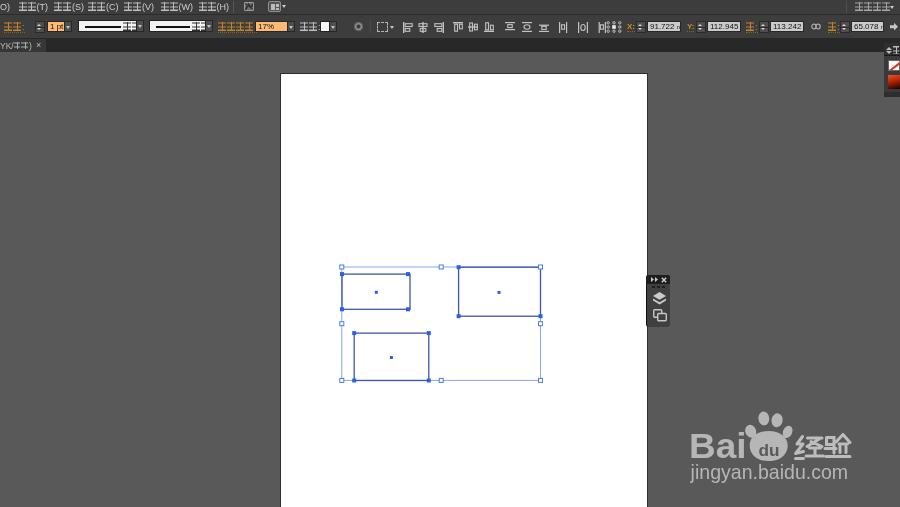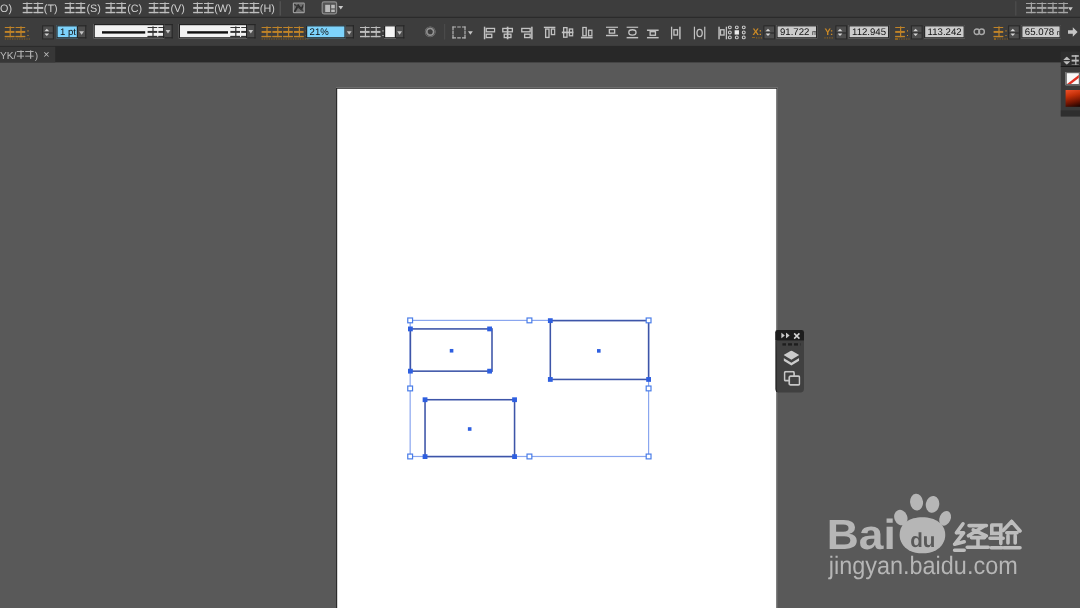--- a/index.html
+++ b/index.html
@@ -10,21 +10,21 @@
     repeating-linear-gradient(180deg,var(--c) 0 1px,transparent 1px 3.6px);
   background-size:1px 100%,100% 1px,100% 100%;
   background-position:3.5px 0,0 8px,0 0.5px;background-repeat:no-repeat,no-repeat,repeat;opacity:.92}
 .cnw{--c:#c9c9c9}
 .cno{--c:#cc8a26}
 #menubar{left:0;top:0;width:900px;height:14px;background:#3d3d3d;border-bottom:1px solid #2b2b2b}
 .mi{position:absolute;top:2px;font-size:9px;color:#cfcfcf;letter-spacing:0;white-space:nowrap}
 #ctrlbar{left:0;top:15px;width:900px;height:23px;background:#3d3d3d}
 .lbl{position:absolute;font-size:9px;white-space:nowrap}
 .olbl{color:#cc8a26;border-bottom:1px dotted #8a6120;padding-bottom:0px}
-.fld{position:absolute;top:6px;height:11px;background:#7dd3fc;border:1px solid #272727;
+.fld{position:absolute;top:6px;height:11px;background:#fdba74;border:1px solid #272727;
   box-sizing:border-box;font-size:8px;color:#111;line-height:10px;padding-left:2px;white-space:nowrap;overflow:hidden}
 .fld2{background:#cbcbcb}
 .dd{position:absolute;top:6px;width:7px;height:11px;background:#4e4e4e;border:1px solid #272727;
   border-left:none;box-sizing:border-box}
 .dd:after{content:"";position:absolute;left:1px;top:4px;border:2px solid transparent;border-top:3px solid #c4c4c4}
 .spin{position:absolute;top:5.5px;width:10px;height:12px;background:#4e4e4e;border:1px solid #2a2a2a;box-sizing:border-box}
 .spin:before{content:"";position:absolute;left:1.2px;top:2px;border:2px solid transparent;border-top:none;border-bottom:2.8px solid #d6d6d6}.spin i{position:absolute;left:0;top:5.3px;width:100%;height:1.2px;background:#2a2a2a}
 .spin:after{content:"";position:absolute;left:1.2px;bottom:2px;border:2px solid transparent;border-bottom:none;border-top:2.8px solid #d6d6d6}
 .combo{position:absolute;top:5px;height:12px;background:#f2f2f2;border:1px solid #222;box-sizing:border-box}
 .cline{position:absolute;top:5px;height:1.6px;background:#111}
@@ -73,21 +73,21 @@
         <i class="cn abs" style="--c:#222;left:53px;top:1px"></i>
       </div>
  <div class="dd" style="left:137px;top:5px;height:12px"></div>
  <div class="combo" style="left:149px;width:57px">
         <div class="cline" style="left:6px;width:34px"></div>
    <i class="cn abs" style="--c:#222;left:42px;top:1px"></i>
         <i class="cn abs" style="--c:#222;left:51px;top:1px"></i>
       </div>
  <div class="dd" style="left:206px;top:5px;height:12px"></div>
  <span class="lbl olbl" style="left:218px;top:7px"><span class="cn cno"></span><span class="cn cno"></span><span class="cn cno"></span><span class="cn cno"></span>:</span>
- <div class="fld" style="left:255px;width:33px">21%</div>
+ <div class="fld" style="left:255px;width:33px">17%</div>
  <div class="dd" style="left:288px"></div>
  <span class="lbl" style="left:300px;top:7px;color:#c9c9c9"><span class="cn cnw"></span><span class="cn cnw"></span>:</span>
  <div class="abs" style="left:320px;top:6px;width:10px;height:11px;background:#f5f5f5;border:1px solid #222;box-sizing:border-box"></div>
  <div class="dd" style="left:330px"></div>
  <div class="abs" style="left:353.5px;top:7px;width:9px;height:9px;border-radius:50%;background:radial-gradient(circle,#3d3d3d 28%,#777 34%,#9a9a9a 46%,#555 60%,#8a8a8a 72%,#3d3d3d 80%)"></div>
  <div class="abs" style="left:370px;top:5px;width:1px;height:13px;background:#4a4a4a"></div>
  <div class="abs" style="left:377px;top:7px;width:11px;height:10px;border:1px dashed #b5b5b5;box-sizing:border-box"></div>
  <div class="abs" style="left:390px;top:11px;border:2.5px solid transparent;border-top:3.5px solid #c4c4c4"></div>
 
  <svg class="abs" style="left:403px;top:7px" width="10" height="11" viewBox="0 0 10 11">

